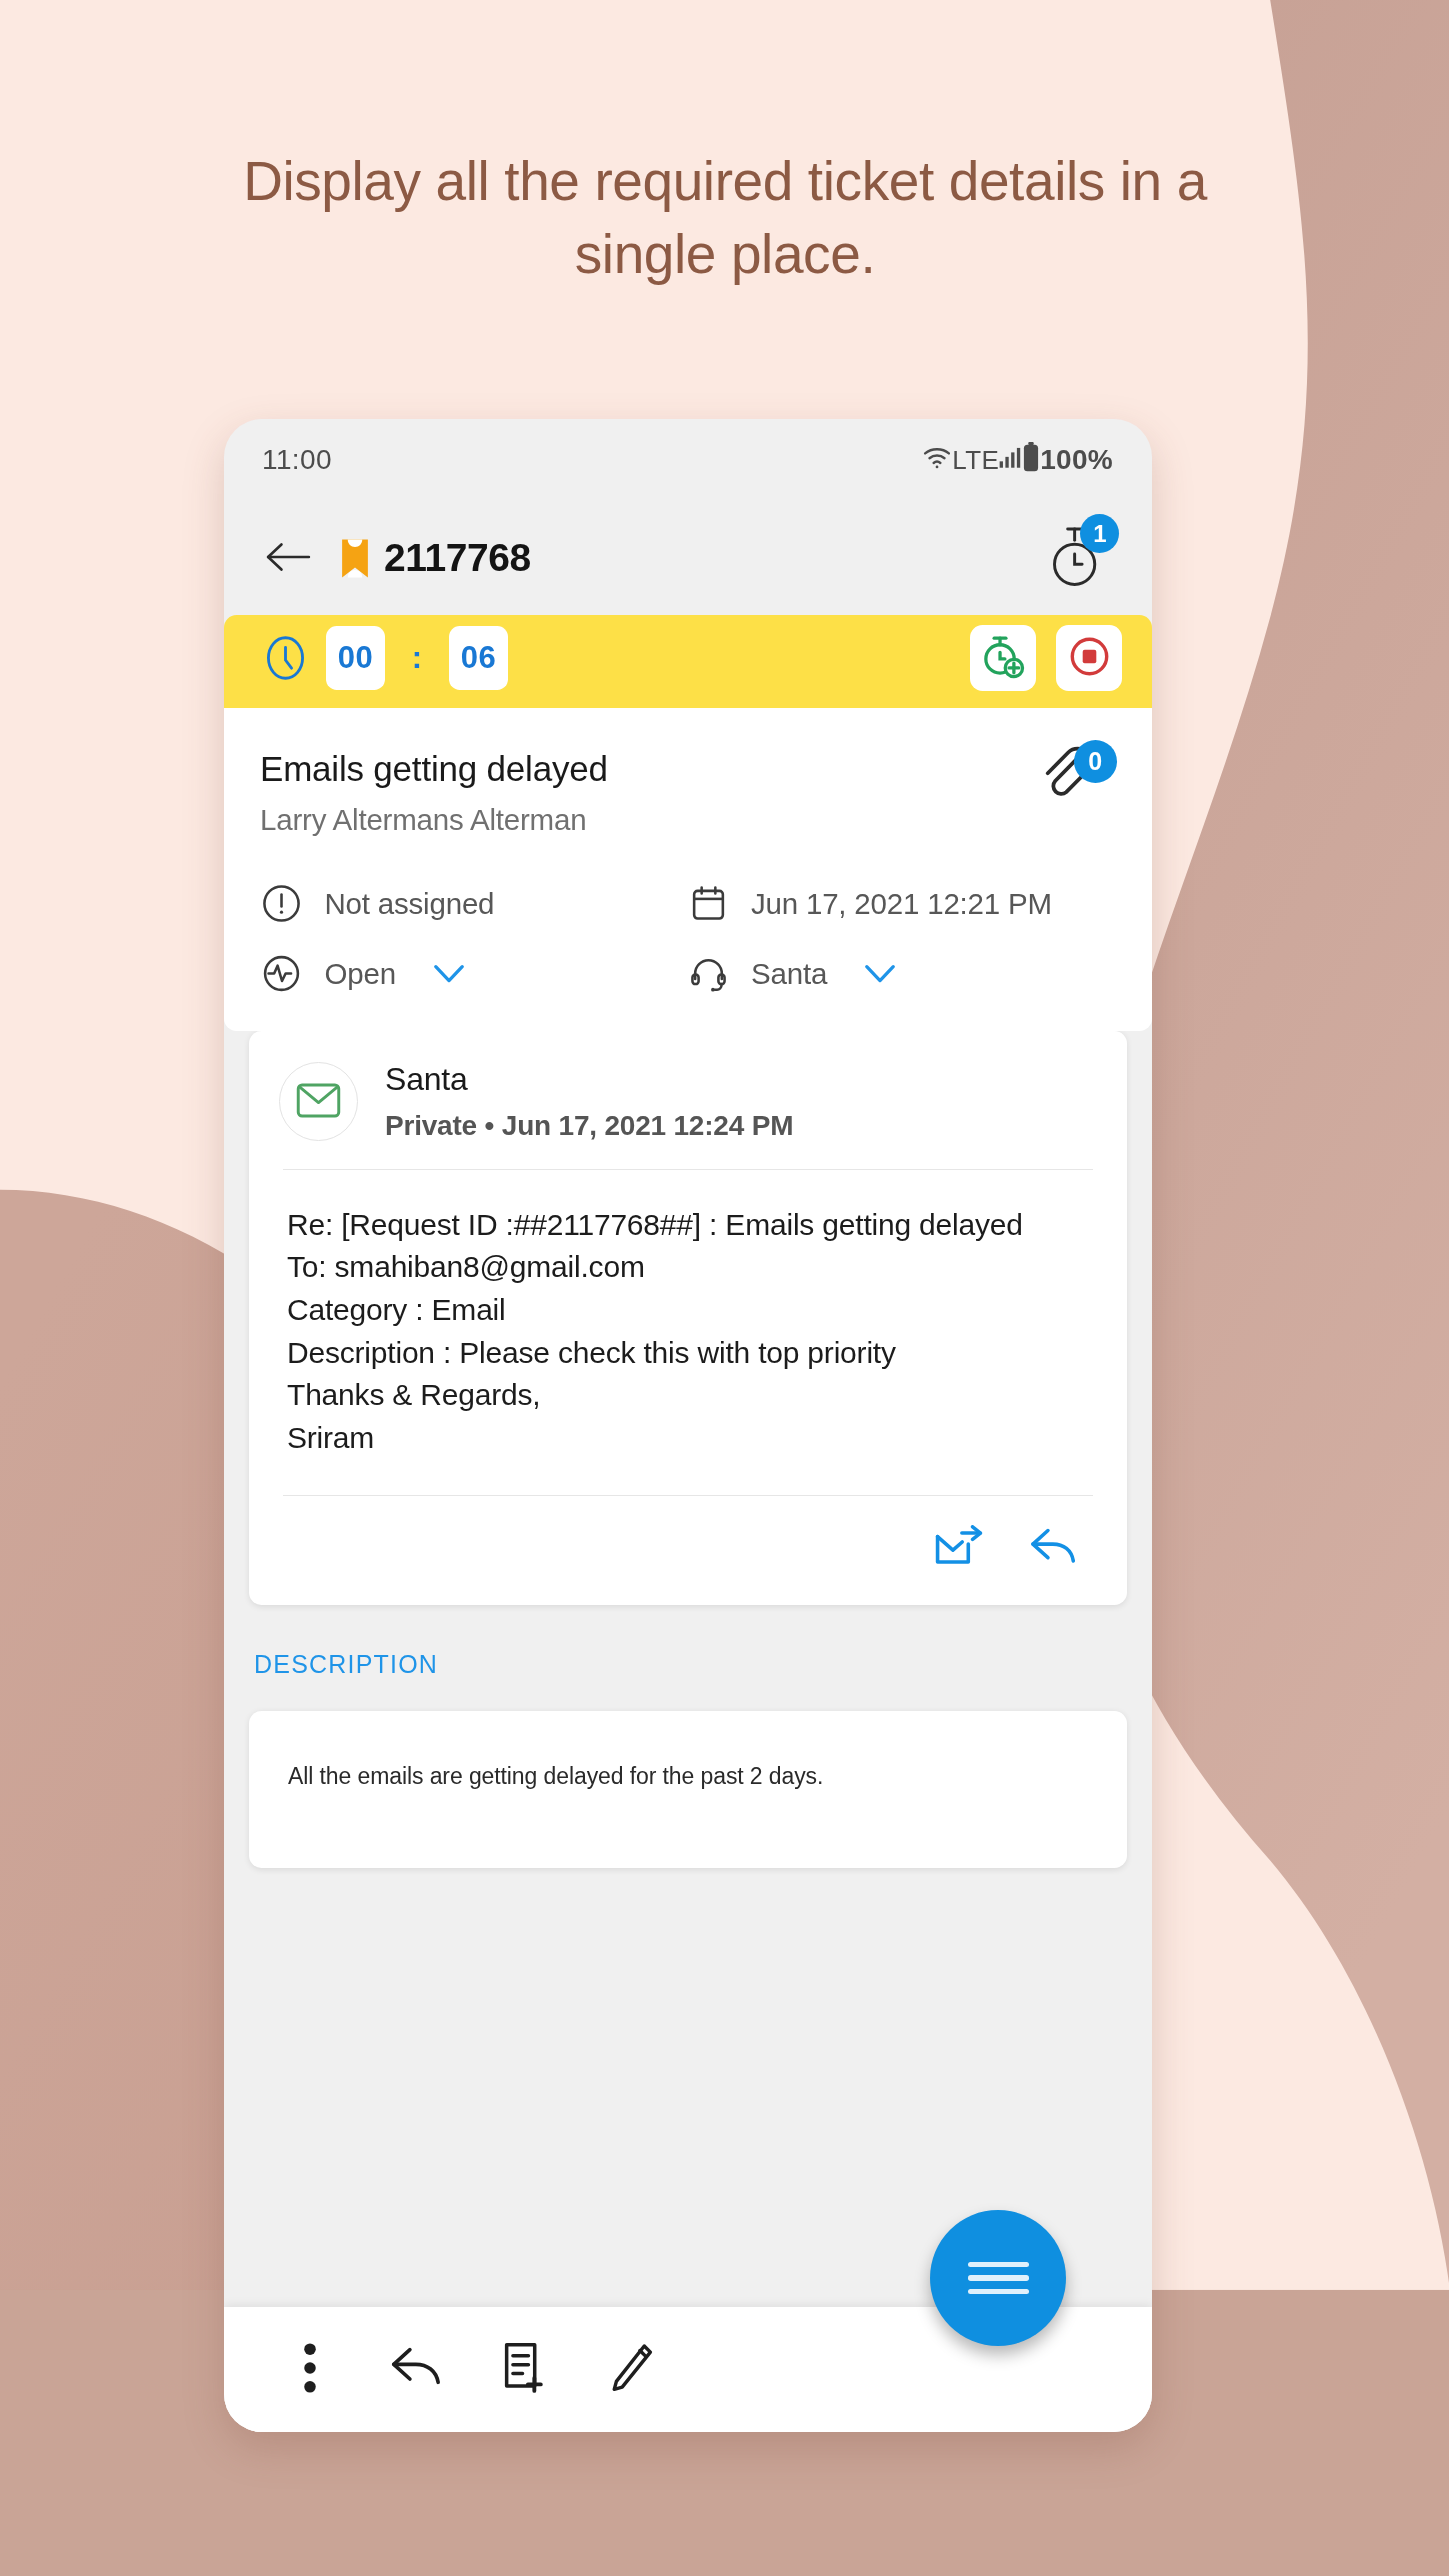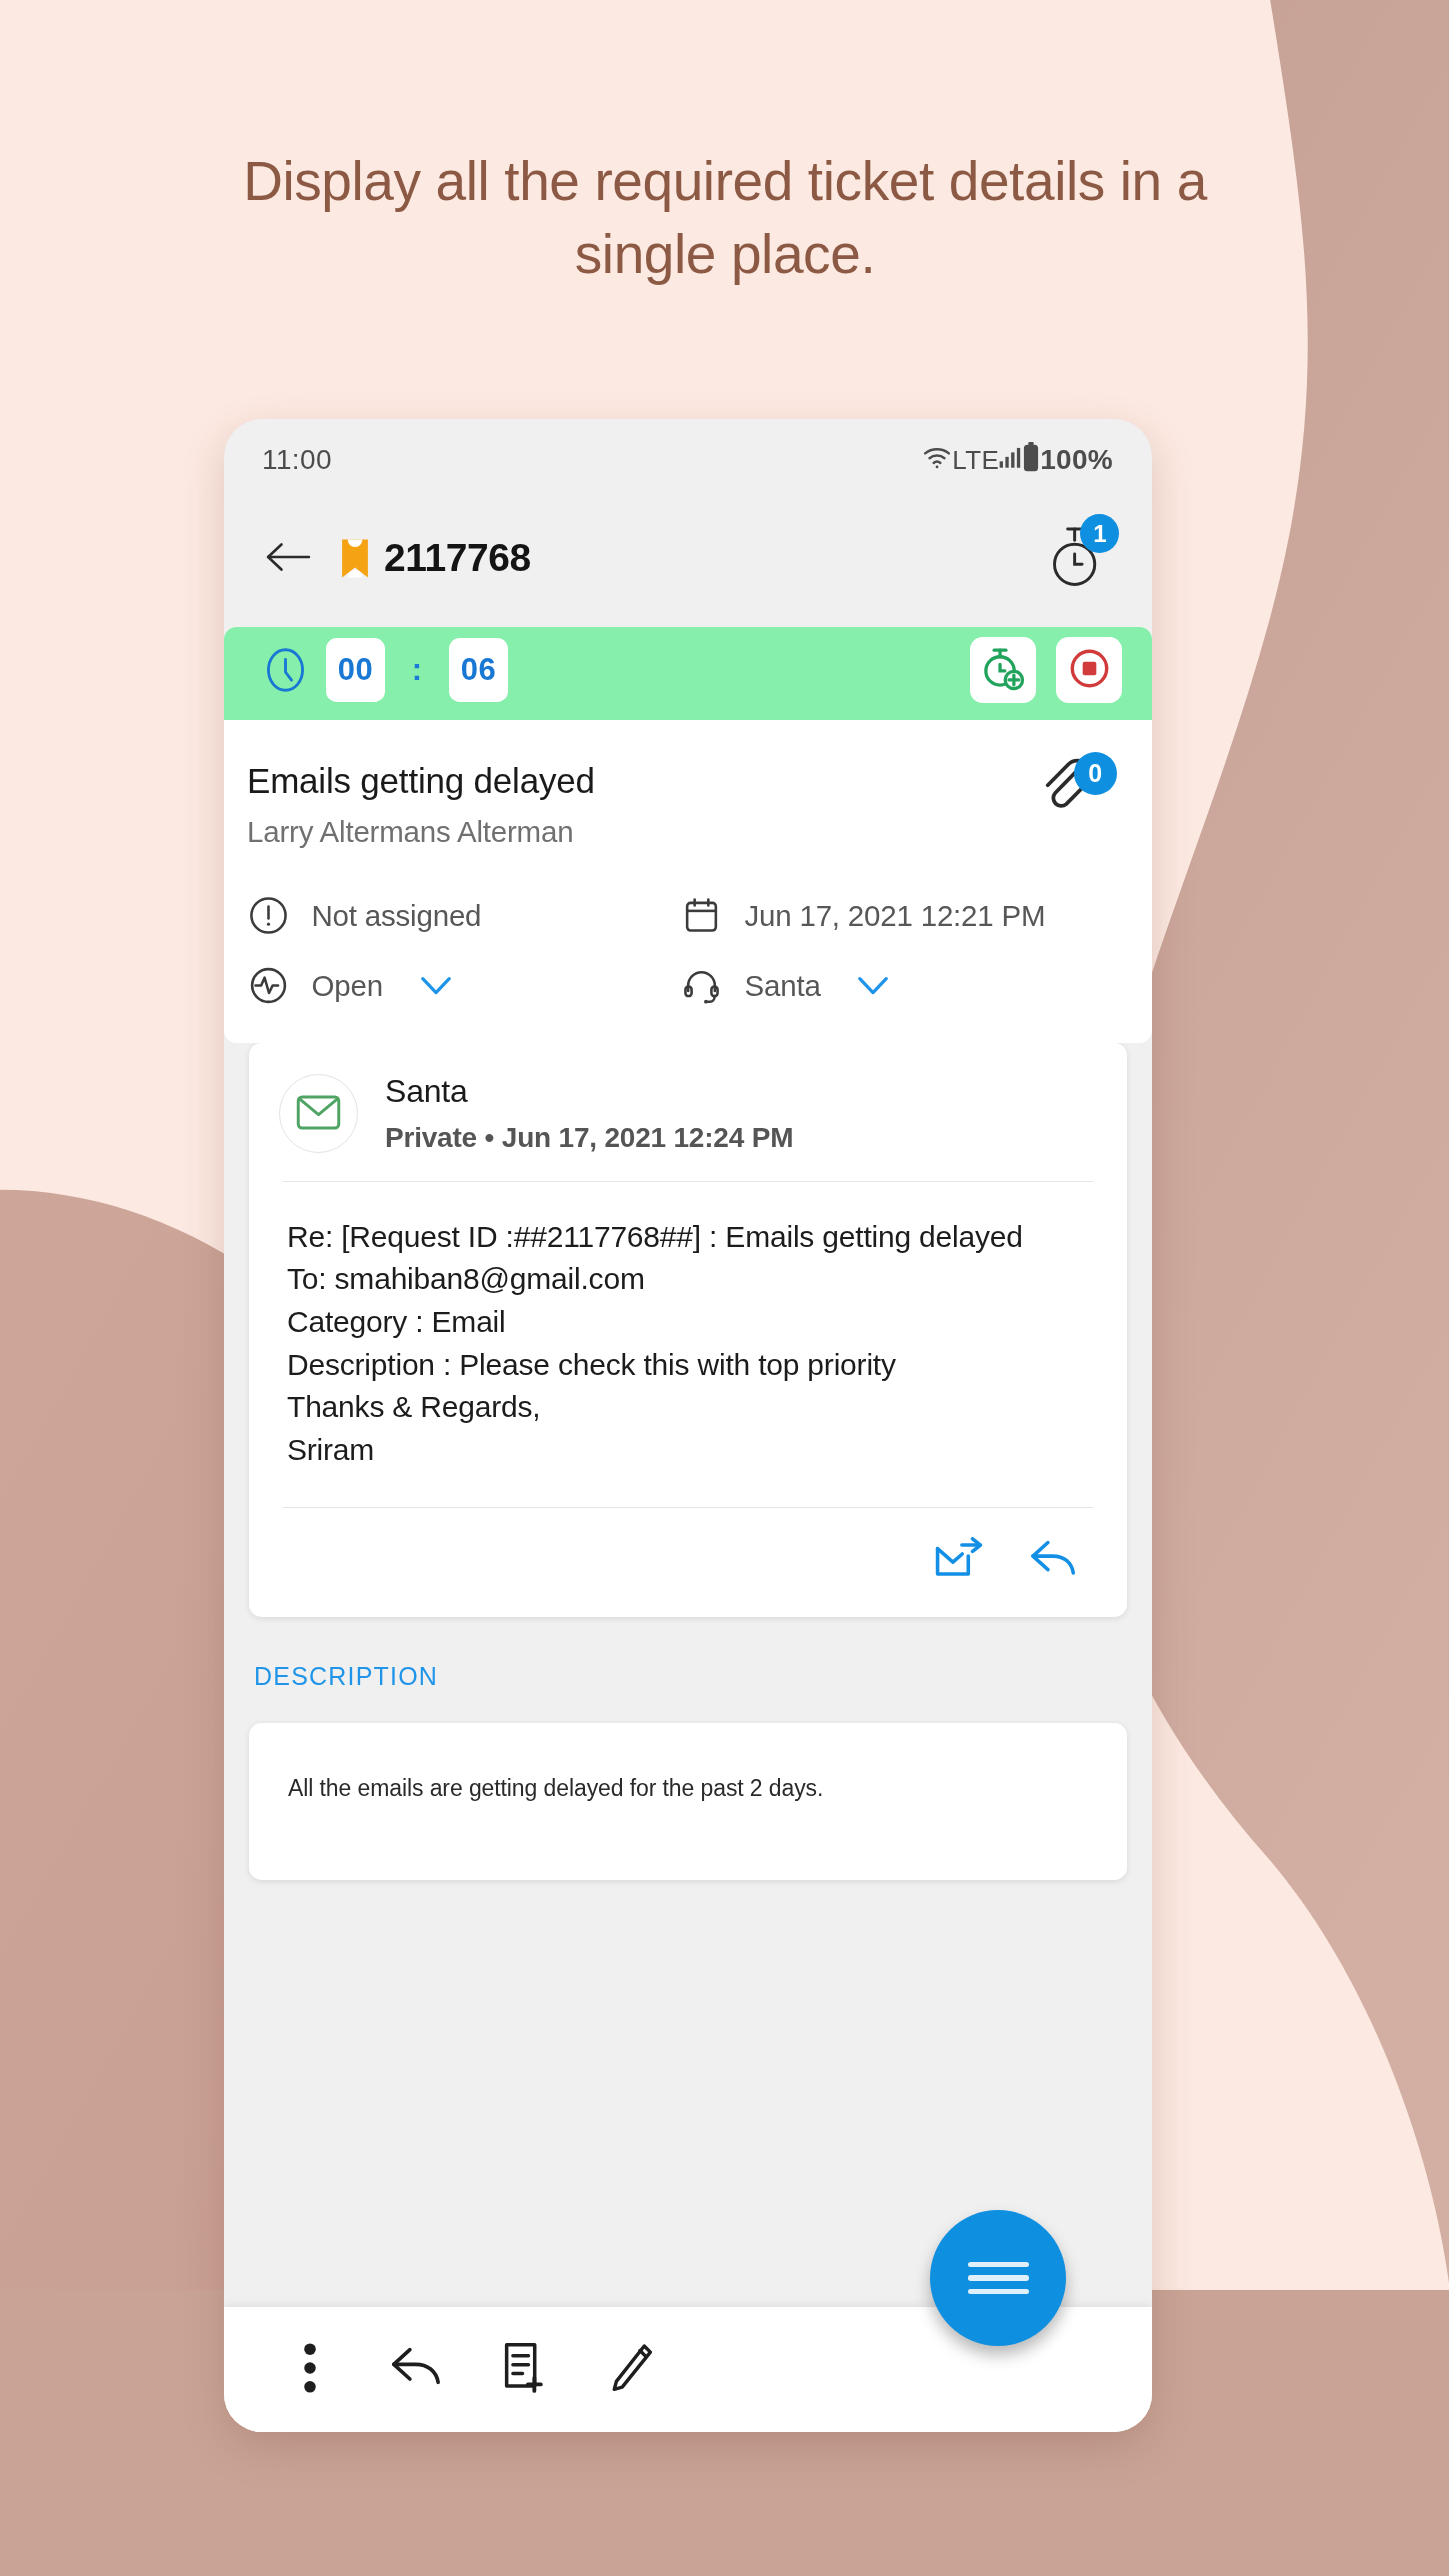--- a/index.html
+++ b/index.html
@@ -68,23 +68,23 @@
   .badge {
     position:absolute; border-radius:50%;
     background:#0f8fe0; color:#fff;
     display:flex; align-items:center; justify-content:center;
     font-weight:bold;
   }
   .timer-head .badge { width:39px; height:39px; font-size:24px; top:-5.4px; right:-5.4px; }
 
   
   .timerbar {
-    margin:12px 0 0 0;
+    margin:0 0 0 0;
     height:93px; flex:0 0 93px;
-    background:#86efac;
+    background:#fde047;
     display:flex; align-items:center;
     padding:0 30px 8px 38px;
     border-top-left-radius:12.5px; border-top-right-radius:12.5px;
   }
   .timer-clock { width:47px; height:47px; display:flex; align-items:center; justify-content:center; }
   .chip {
     background:#fff; border-radius:10.7px;
     min-width:59px; height:64px;
     display:flex; align-items:center; justify-content:center;
     color:#1978d4; font-size:31px; font-weight:bold;
@@ -97,21 +97,21 @@
     width:66px; height:66px; background:#fff; border-radius:12.5px;
     display:flex; align-items:center; justify-content:center;
   }
 
   
   .screen-body { flex:1; background:#f0f0f0; overflow:hidden; display:flex; flex-direction:column; }
 
   .card { background:#fff; }
 
   
-  .detail-card { padding:41px 39px 36px 23px; position:relative; border-bottom-left-radius:12.5px; border-bottom-right-radius:12.5px;}
+  .detail-card { padding:41px 39px 36px 36px; position:relative; border-bottom-left-radius:12.5px; border-bottom-right-radius:12.5px;}
   .detail-title { font-size:35px; color:#1a1a1a; font-weight:400; letter-spacing:-0.2px;}
   .detail-sub { font-size:29.5px; color:#707070; margin-top:14.3px; letter-spacing:-0.2px;}
   .clip-wrap { position:absolute; top:36px; right:39px; width:75px; height:75px; }
   .clip-wrap .badge { width:43px; height:43px; font-size:25px; top:-3.6px; right:-3.6px; }
 
   .meta-grid { margin-top:45px; display:grid; grid-template-columns:1fr 1fr; row-gap:27px; }
   .meta-item { display:flex; align-items:center; gap:21.5px; }
   .meta-ico { width:43px; height:43px; flex:0 0 43px; display:flex; align-items:center; justify-content:center; }
   .meta-txt { font-size:29.5px; color:#575757; letter-spacing:-0.2px; white-space:nowrap;}
   .chev { margin-left:14.3px; display:flex; align-items:center; }

